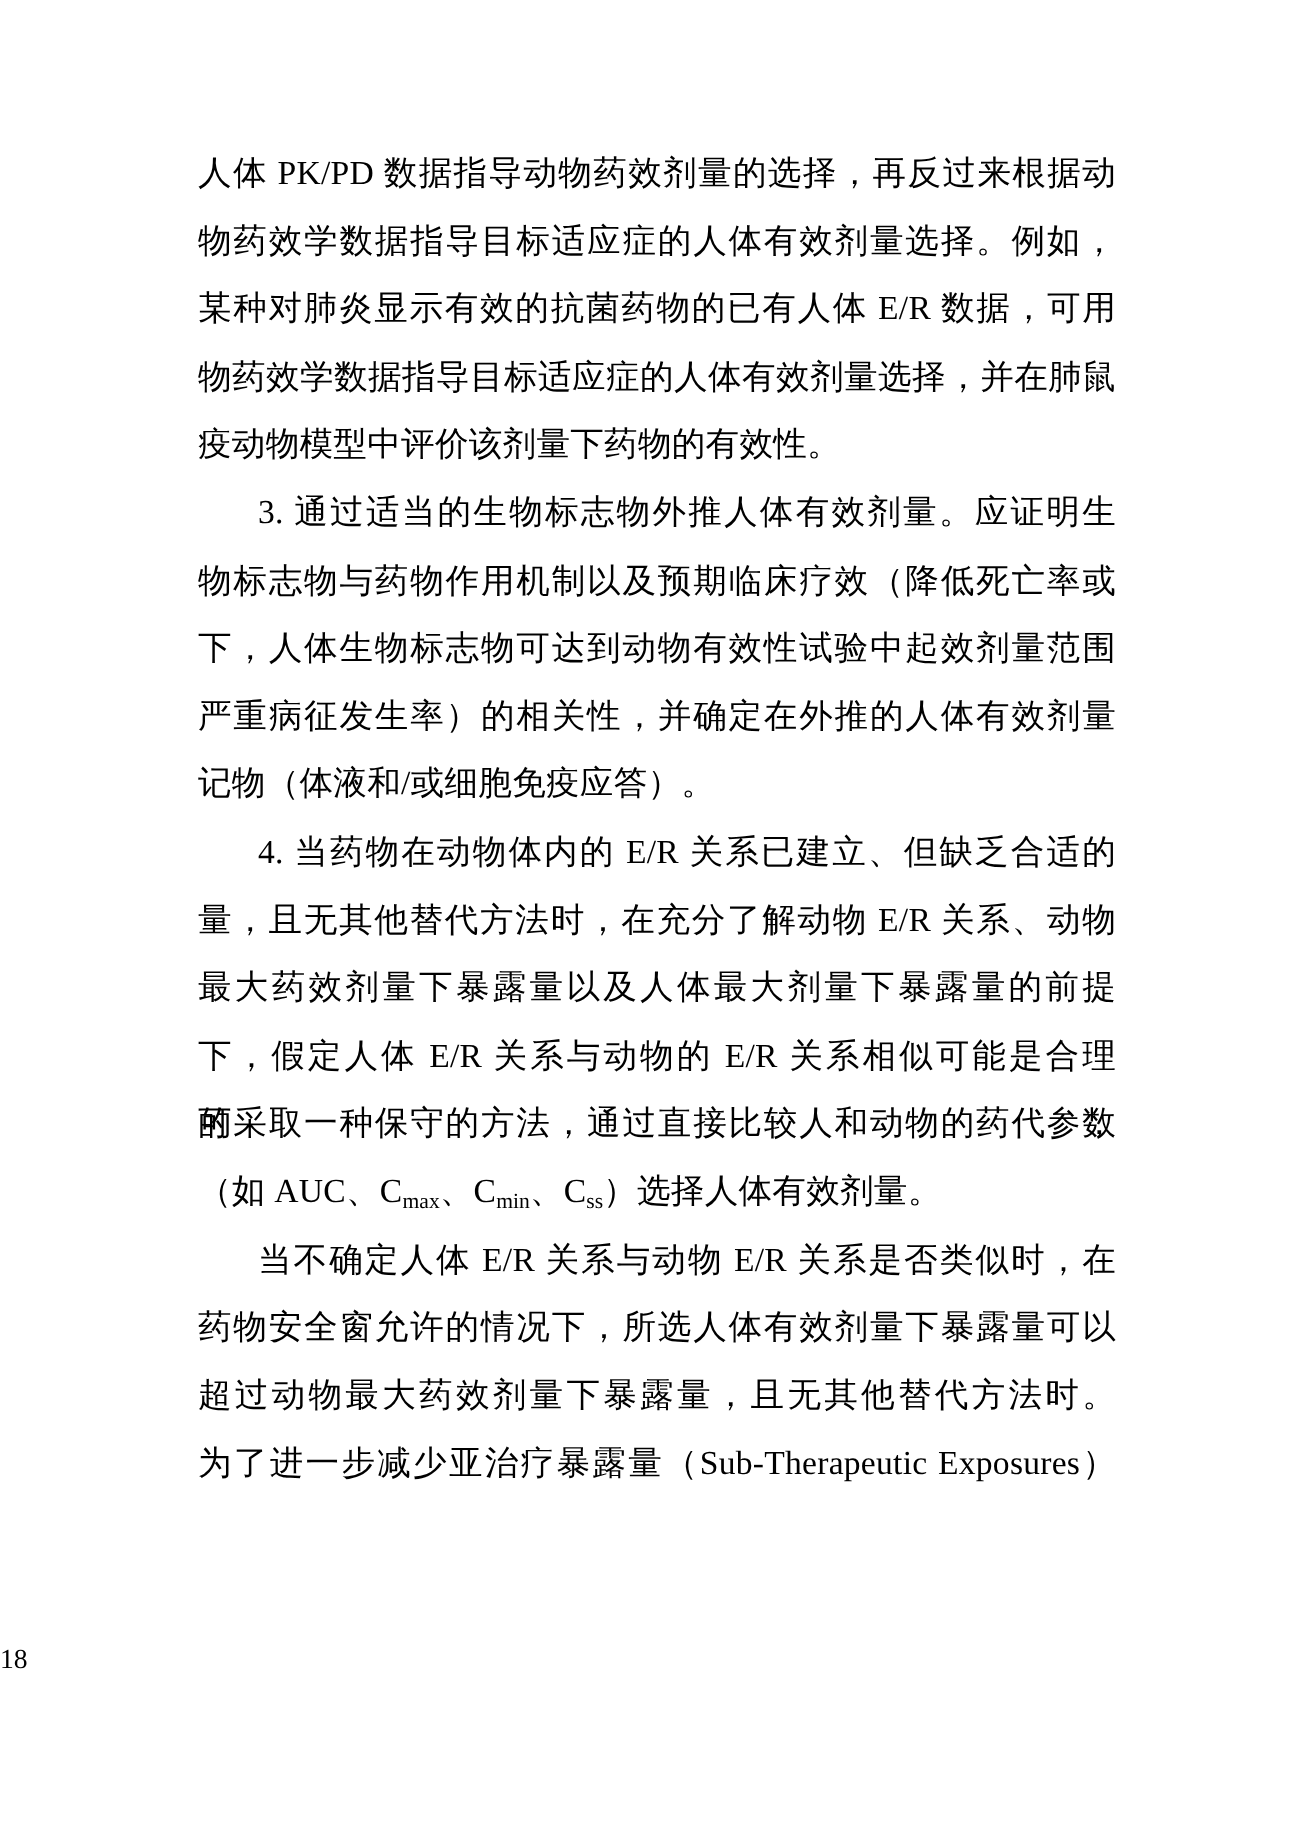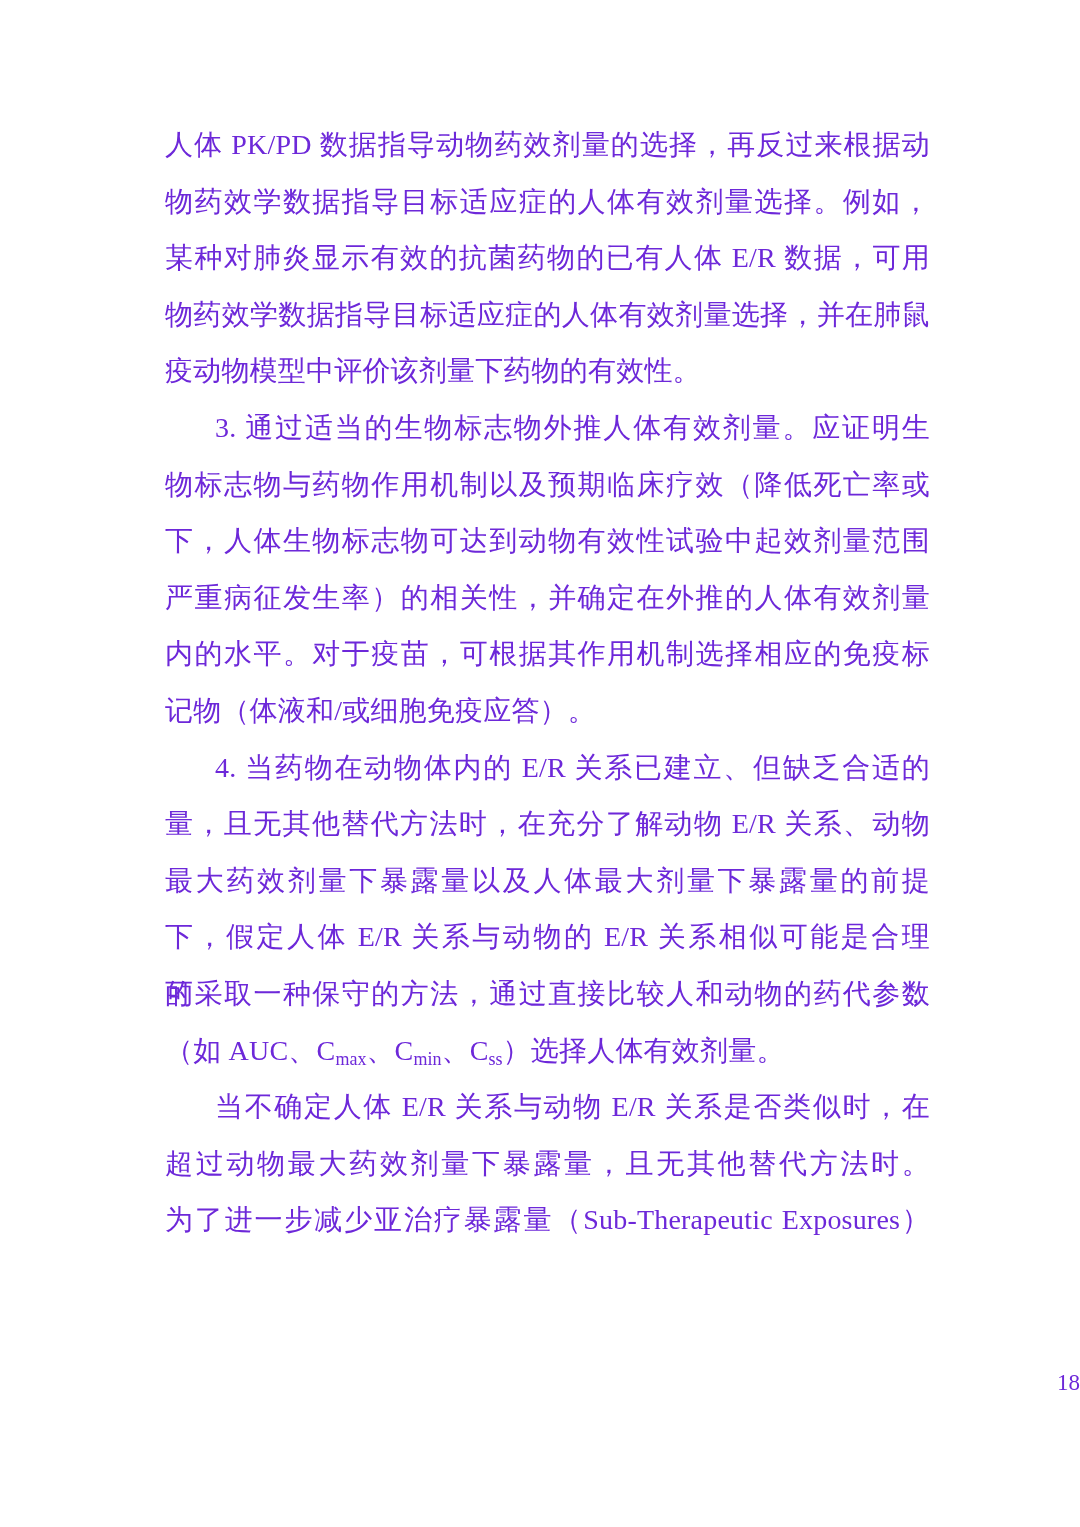--- a/index.html
+++ b/index.html
@@ -5,21 +5,21 @@
   html, body {
     margin: 0;
     padding: 0;
     background: #ffffff;
   }
   .page {
     position: relative;
     width: 1080px;
     height: 1527px;
     background: #ffffff;
-    color: #6d28d9;
+    color: #000000;
     font-family: "Liberation Serif", "DejaVu Serif", serif;
     overflow: hidden;
   }
   .content {
     position: absolute;
     left: 165px;
     top: 117px;
     width: 765px;
   }
   .line {
@@ -42,51 +42,51 @@
     position: relative;
     top: 5px;
     letter-spacing: 0;
     margin-top: 39px;
   }
   .page-number {
     position: absolute;
     top: 1368px;
     left: 0;
     width: 100%;
-    text-align: right;
+    text-align: left;
     font-size: 23px;
     line-height: 30px;
   }
 </style>
 </head>
 <body>
 
 <div class="page">
   <div class="content">
 
     <div class="line">人体 PK/PD 数据指导动物药效剂量的选择，再反过来根据动</div>
     <div class="line">物药效学数据指导目标适应症的人体有效剂量选择。例如，</div>
     <div class="line">某种对肺炎显示有效的抗菌药物的已有人体 E/R 数据，可用</div>
     <div class="line">物药效学数据指导目标适应症的人体有效剂量选择，并在肺鼠</div>
     <div class="line last">疫动物模型中评价该剂量下药物的有效性。</div>
 
     <div class="line ind">3. 通过适当的生物标志物外推人体有效剂量。应证明生</div>
     <div class="line">物标志物与药物作用机制以及预期临床疗效（降低死亡率或</div>
     <div class="line">下，人体生物标志物可达到动物有效性试验中起效剂量范围</div>
     <div class="line">严重病征发生率）的相关性，并确定在外推的人体有效剂量</div>
-    <div class="line">内的水平。对于疫苗，可根据其作用机制选择相应的免疫标</div>
     <div class="line last">记物（体液和/或细胞免疫应答）。</div>
 
     <div class="line ind">4. 当药物在动物体内的 E/R 关系已建立、但缺乏合适的</div>
     <div class="line">量，且无其他替代方法时，在充分了解动物 E/R 关系、动物</div>
     <div class="line">最大药效剂量下暴露量以及人体最大剂量下暴露量的前提</div>
     <div class="line">下，假定人体 E/R 关系与动物的 E/R 关系相似可能是合理的，</div>
     <div class="line">可采取一种保守的方法，通过直接比较人和动物的药代参数</div>
     <div class="line last"><span>（如 AUC、C</span><span class="sub">max</span><span>、C</span><span class="sub">min</span><span>、C</span><span class="sub">ss</span><span>）选择人体有效剂量。</span></div>
 
     <div class="line ind">当不确定人体 E/R 关系与动物 E/R 关系是否类似时，在</div>
+    <div class="line">药物安全窗允许的情况下，所选人体有效剂量下暴露量可以</div>
     <div class="line">超过动物最大药效剂量下暴露量，且无其他替代方法时。</div>
     <div class="line">为了进一步减少亚治疗暴露量（Sub-Therapeutic Exposures）</div>
 
   </div>
 
   <div class="page-number">18</div>
 </div>
 
 </body></html>

